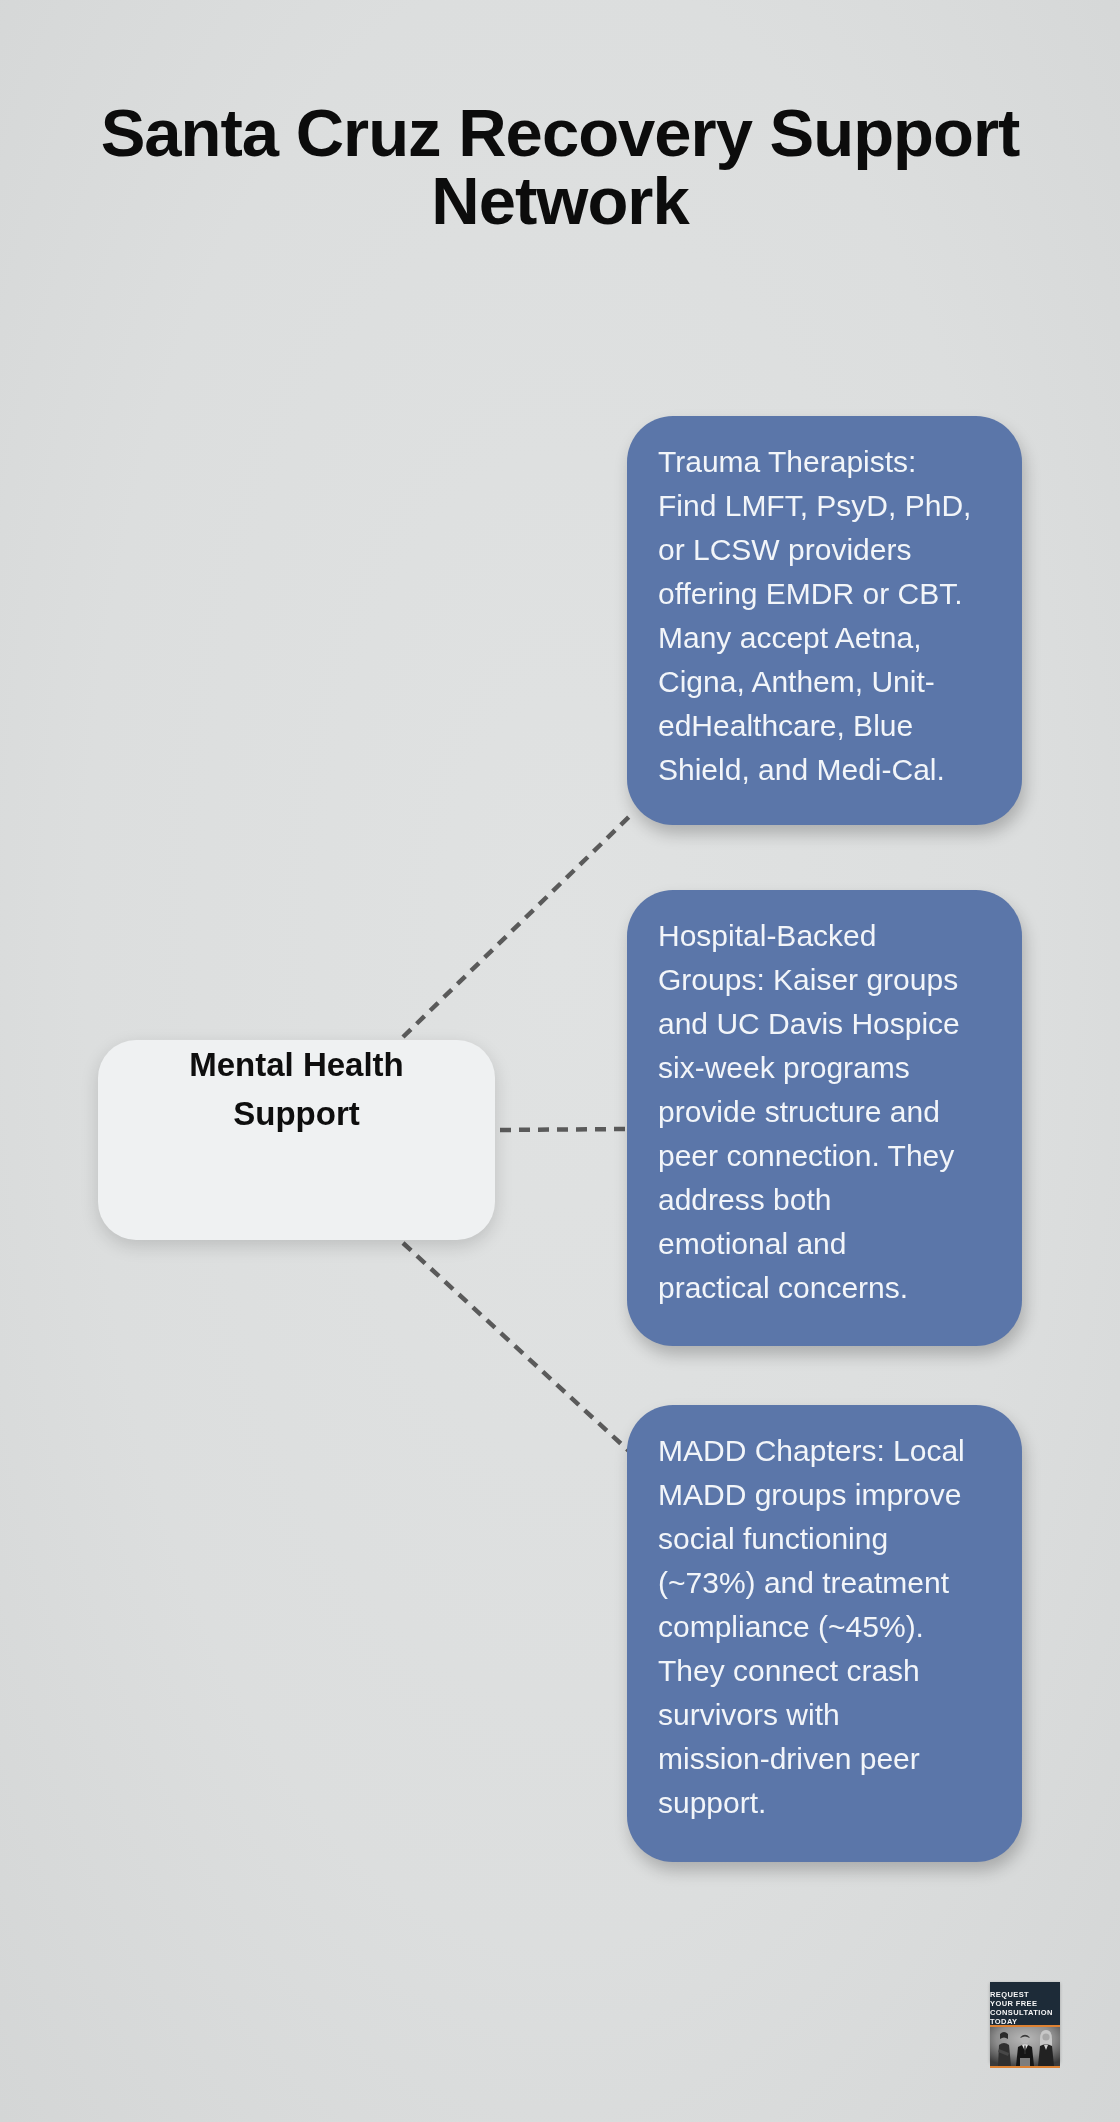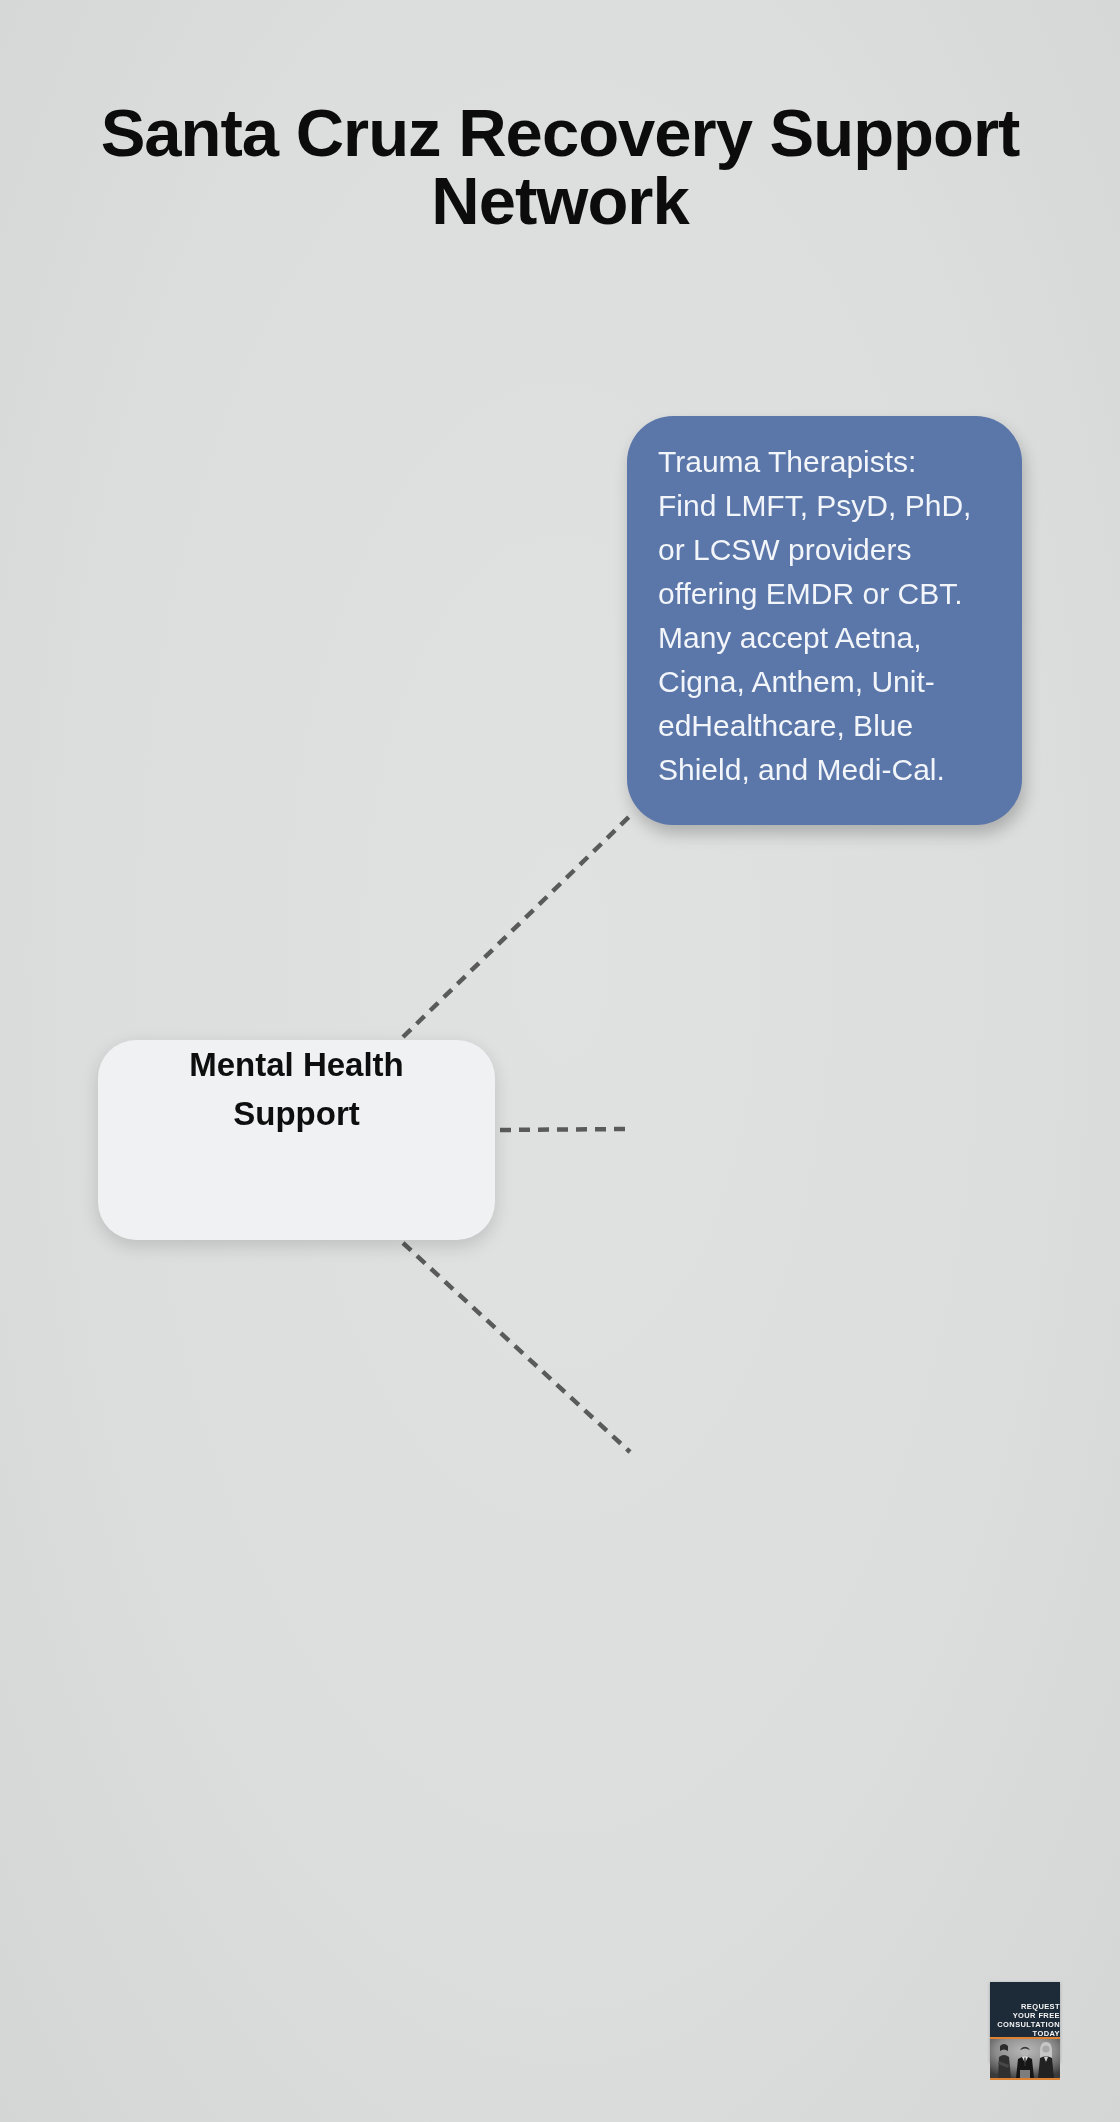--- a/index.html
+++ b/index.html
@@ -60,27 +60,27 @@
   .badge{
     position:absolute;
     left:990px;top:1982px;
     width:70px;height:80px;
     background:#1d2b38;
     cursor:pointer;
     box-shadow:0 1px 3px rgba(0,0,0,0.25);
   }
   .badge-text{
     height:35px;
-    padding-top:20px;
+    padding-top:8px;
     color:#f5f5f5;
     font-size:7.5px;
     line-height:9px;
     font-weight:bold;
     letter-spacing:0.4px;
-    text-align:right;
+    text-align:left;
     white-space:pre-line;
   }
   .badge-rule{
     height:2px;width:70px;
     background:#dd8233;
   }
   .badge-photo{display:block;}
 </style>
 </head>
 <body>
@@ -105,21 +105,43 @@
     <div class="label">Trauma Therapists:
 Find LMFT, PsyD, PhD,
 or LCSW providers
 offering EMDR or CBT.
 Many accept Aetna,
 Cigna, Anthem, Unit-
 edHealthcare, Blue
 Shield, and Medi-Cal.</div>
   </div>
 
+  <div class="branch" id="branch-2">
+    <div class="label">Hospital-Backed
+Groups: Kaiser groups
+and UC Davis Hospice
+six-week programs
+provide structure and
+peer connection. They
+address both
+emotional and
+practical concerns.</div>
+  </div>
 
+  <div class="branch" id="branch-3">
+    <div class="label">MADD Chapters: Local
+MADD groups improve
+social functioning
+(~73%) and treatment
+compliance (~45%).
+They connect crash
+survivors with
+mission-driven peer
+support.</div>
+  </div>
 
   <div class="badge">
     <div class="badge-text">REQUEST
 YOUR FREE
 CONSULTATION
 TODAY</div>
     <div class="badge-rule"></div>
     <svg class="badge-photo" width="70" height="39" viewBox="0 0 70 39">
       <defs>
         <radialGradient id="photoBg" cx="50%" cy="30%" r="75%">

